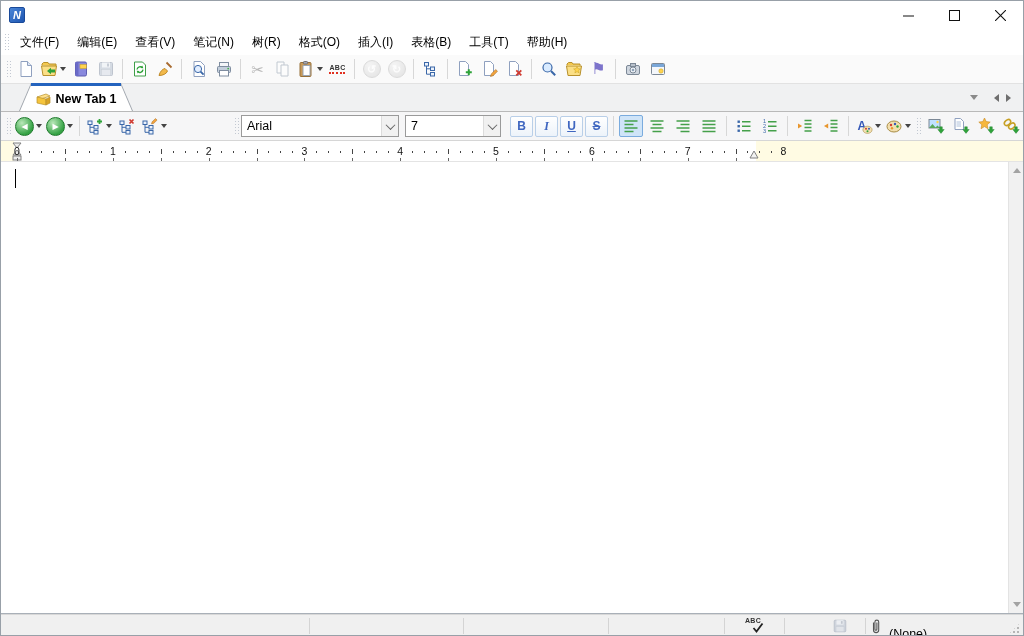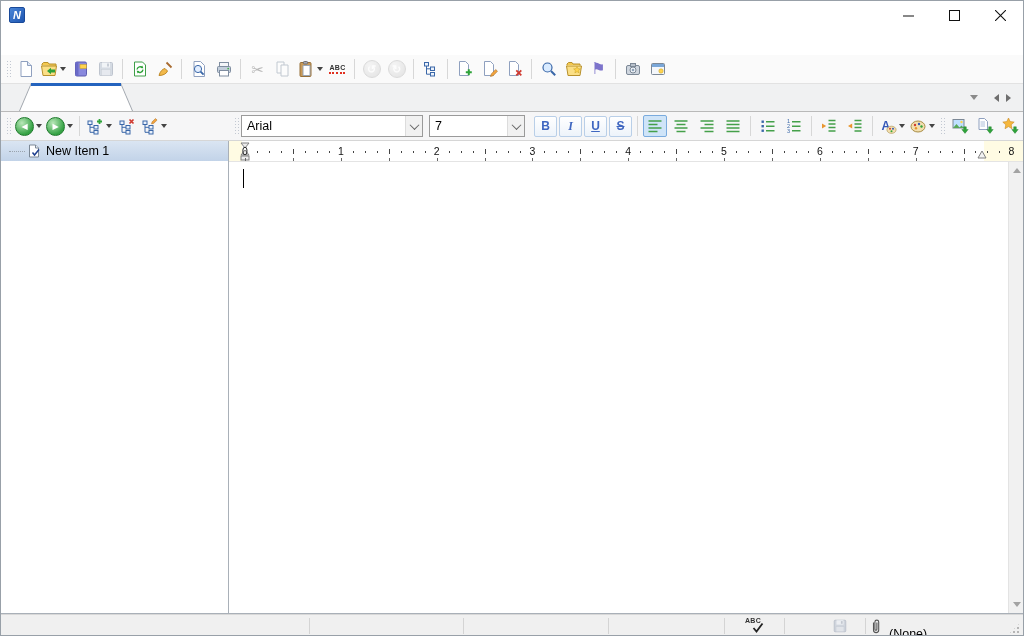--- a/index.html
+++ b/index.html
@@ -47,21 +47,21 @@
 .tri-down{width:0;height:0;border-left:4.5px solid transparent;border-right:4.5px solid transparent;border-top:5px solid #8a8a8a}
 .tri-left{width:0;height:0;border-top:4.5px solid transparent;border-bottom:4.5px solid transparent;border-right:5px solid #6e6e6e}
 .tri-right{width:0;height:0;border-top:4.5px solid transparent;border-bottom:4.5px solid transparent;border-left:5px solid #6e6e6e}
 .tab-pair{display:flex;gap:7px}
 
 
 .tb2-left{width:229px;flex:0 0 229px;display:flex;align-items:center;padding-left:2px}
 .tb2-right{flex:1;display:flex;align-items:center;padding-left:1px}
 .navc{width:19px;height:19px;border-radius:50%;background:radial-gradient(circle at 35% 30%,#b9e8b9,#35a244 70%);border:1px solid #1e7a2c;color:#fff;font-size:8px;display:flex;align-items:center;justify-content:center}
 .combo{height:22px;background:#fff;border:1px solid #9a9a9a;display:flex;align-items:stretch;font-size:12.5px;flex:0 0 auto}
-.combo.font{width:182px;margin-right:6px}
+.combo.font{width:158px;margin-right:6px}
 .combo.size{width:96px;margin-right:8px}
 .combo-val{flex:1;padding:3px 5px;white-space:nowrap;overflow:hidden}
 .combo-btn{width:17px;background:#f1f1f1;border-left:1px solid #dcdcdc;display:flex;align-items:center;justify-content:center}
 .chev{width:7px;height:7px;border-left:1.4px solid #666;border-bottom:1.4px solid #666;transform:rotate(-45deg) translate(1px,-1px)}
 .fmt{width:23px;height:21px;margin:0 1px;border:1px solid #b9cfe8;border-radius:2px;background:linear-gradient(#ffffff,#edf3fa);color:#3f66c0;font-size:12px;font-weight:bold;display:flex;align-items:center;justify-content:center}
 .fmt.it{font-style:italic;font-family:"Liberation Serif",serif}
 .fmt.un{text-decoration:underline}
 .fmt.st{text-decoration:line-through}
 .alb{width:24px;height:22px;margin:0 1px;display:flex;align-items:center;justify-content:center;border:1px solid transparent;border-radius:2px}
 .alb.active{background:#cfe4f8;border-color:#7aabde}
@@ -119,20 +119,33 @@
           </svg>
         </div>
       <div class="wc">
           <svg width="11" height="11" viewBox="0 0 11 11">
             <path d="M0 0l11 11M11 0L0 11" stroke="#111" stroke-width="1.1"></path>
           </svg>
         </div>
     </div>
   </div>
 
+  <div class="menubar">
+    <span class="vgrip"></span>
+    <span class="menu-item">文件(F)</span>
+    <span class="menu-item">编辑(E)</span>
+    <span class="menu-item">查看(V)</span>
+    <span class="menu-item">笔记(N)</span>
+    <span class="menu-item">树(R)</span>
+    <span class="menu-item">格式(O)</span>
+    <span class="menu-item">插入(I)</span>
+    <span class="menu-item">表格(B)</span>
+    <span class="menu-item">工具(T)</span>
+    <span class="menu-item">帮助(H)</span>
+  </div>
 
   <div class="toolbar1">
     <span class="vgrip"></span>
     <span class="tbtn">
         <svg class="ic" viewBox="0 0 18 18">
           <path d="M4 1.5h6.5L14.5 5.5V16.5H4z" fill="#fff" stroke="#8fa0bf"></path>
           <path d="M10.5 1.5v4h4" fill="#dde6f5" stroke="#8fa0bf"></path>
         </svg>
       </span>
     <span class="tbtn">
@@ -280,20 +293,28 @@
           <circle cx="12" cy="11" r="2.2" fill="#ffd34d" stroke="#c7a024" stroke-width=".5"></circle>
         </svg>
       </span>
   </div>
 
   <div class="tabbar">
     <div class="tab">
       <div class="tab-shape"></div>
       <div class="tab-shape-inner"></div>
       <div class="tab-blue"></div>
+      <div class="tab-content">
+        <svg width="15" height="13" viewBox="0 0 15 13">
+            <path d="M1 4l9-3 4 2-9 3z" fill="#ffe08a" stroke="#b8912c" stroke-width=".7"></path>
+            <path d="M1 4l9 2v6L1 10z" fill="#f5c43c" stroke="#b8912c" stroke-width=".7"></path>
+            <path d="M10 6l4-2v6l-4 2z" fill="#d8a326" stroke="#b8912c" stroke-width=".7"></path>
+          </svg>
+        <span>New Tab 1</span>
+      </div>
     </div>
     <div class="tab-ctrls">
       <span class="tri-down"></span>
       <span class="tab-pair">
         <span class="tri-left"></span>
         <span class="tri-right"></span>
       </span>
     </div>
   </div>
 
@@ -457,31 +478,20 @@
             <ellipse cx="9.8" cy="9" rx="3.6" ry="2.4" transform="rotate(-40 9.8 9)" fill="none" stroke="#c7a024" stroke-width="1.5"></ellipse>
             <path d="M12.7 9.8v2.7h-1.9l3.2 3.9 3.2-3.9h-1.9V9.8z" fill="#2fa33a" stroke="#1d7a2c" stroke-width=".4"></path>
           </svg>
         </span>
       <span class="tbtn"></span>
 
     </div>
   </div>
 
   <div class="main">
-    <div class="tree-panel">
-      <div class="tree-item">
-        <span class="tree-dots"></span>
-        <svg width="14" height="14" viewBox="0 0 14 14">
-            <path d="M2.5 1h6l3 3v9h-9z" fill="#fff" stroke="#7c8896"></path>
-            <path d="M8.5 1v3h3" fill="#e8eef6" stroke="#7c8896"></path>
-            <path d="M5.5 8.5l2 2.5 4.5-5.5" stroke="#1e3f8f" stroke-width="1.5" fill="none"></path>
-          </svg>
-        <span class="tree-item-label">New Item 1</span>
-      </div>
-    </div>
     <div class="editor">
       <div class="ruler">
         <div class="ruler-white"></div>
         <svg class="mk-left" width="10" height="19" viewBox="0 0 10 19">
             <path d="M1 1h8L5 6z" fill="#ececec" stroke="#808080"></path>
             <path d="M5 8l4 5H1z" fill="#ececec" stroke="#808080"></path>
             <rect x="1" y="14" width="8" height="4" fill="#ececec" stroke="#808080"></rect>
           </svg>
         <svg class="mk-right" width="10" height="10" viewBox="0 0 10 10">
             <path d="M5 1l4 7H1z" fill="#f2f2f2" stroke="#808080"></path>

